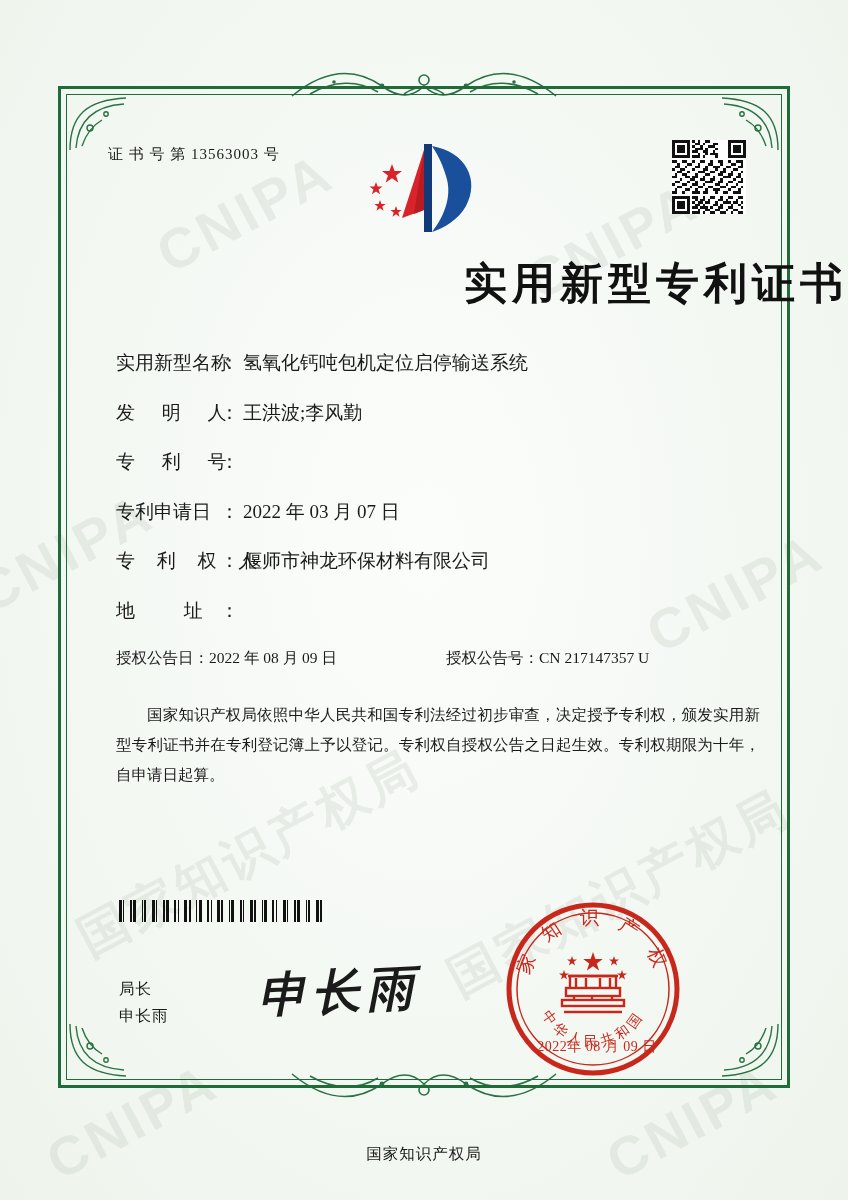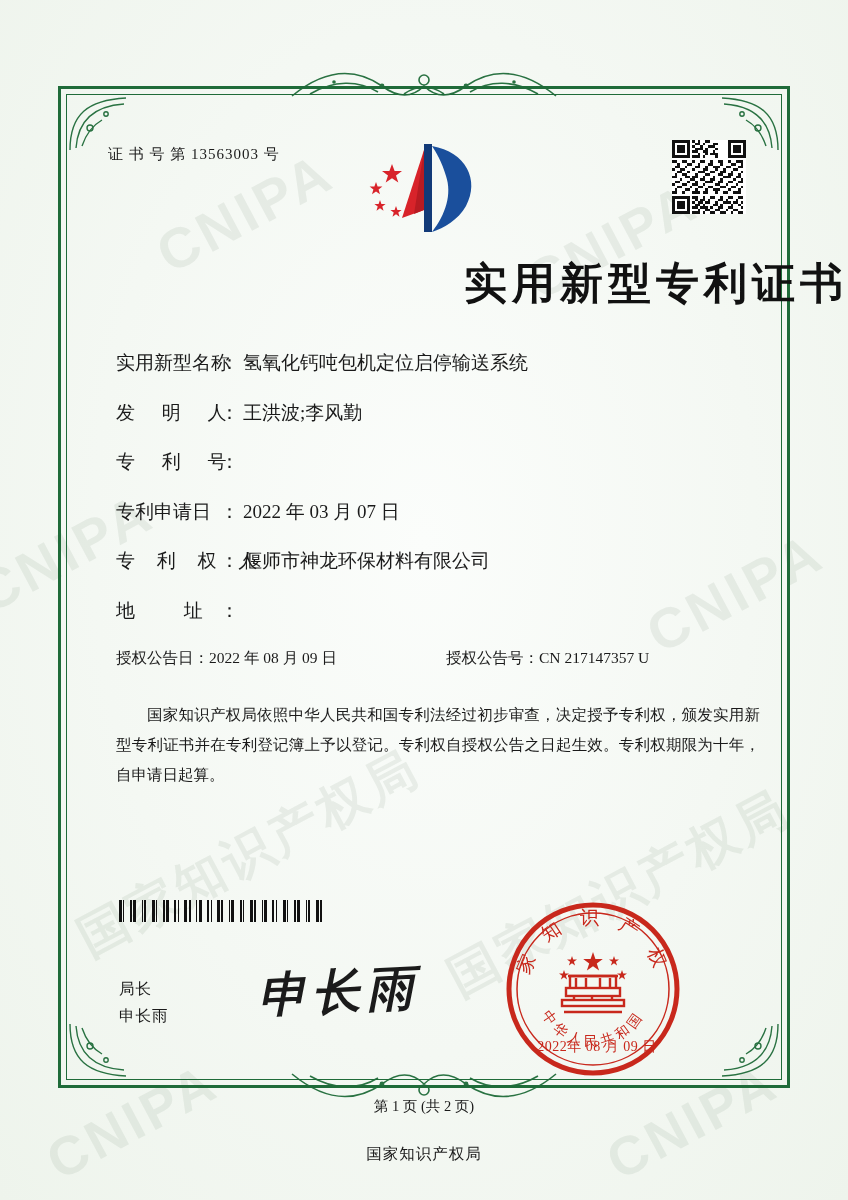--- a/index.html
+++ b/index.html
@@ -614,16 +614,15 @@
     <g fill="#c8281c">
       <polygon points="89,52 91.4,59 98.8,59 92.8,63.4 95.1,70.5 89,66.2 82.9,70.5 85.2,63.4 79.2,59 86.6,59"></polygon>
       <polygon points="68,56 69.2,59.6 73,59.6 69.9,61.8 71.1,65.4 68,63.2 64.9,65.4 66.1,61.8 63,59.6 66.8,59.6"></polygon>
       <polygon points="110,56 111.2,59.6 115,59.6 111.9,61.8 113.1,65.4 110,63.2 106.9,65.4 108.1,61.8 105,59.6 108.8,59.6"></polygon>
       <polygon points="60,70 61.2,73.6 65,73.6 61.9,75.8 63.1,79.4 60,77.2 56.9,79.4 58.1,75.8 55,73.6 58.8,73.6"></polygon>
       <polygon points="118,70 119.2,73.6 123,73.6 119.9,75.8 121.1,79.4 118,77.2 114.9,79.4 116.1,75.8 113,73.6 116.8,73.6"></polygon>
     </g>
   </svg>
   <div class="seal-date">2022年 08 月 09 日</div>
 
-  <div class="page-num">第 1 页 (共 2 页)</div>
   <div class="footer-note">国家知识产权局</div>
 
 </div>
 
 </body></html>

